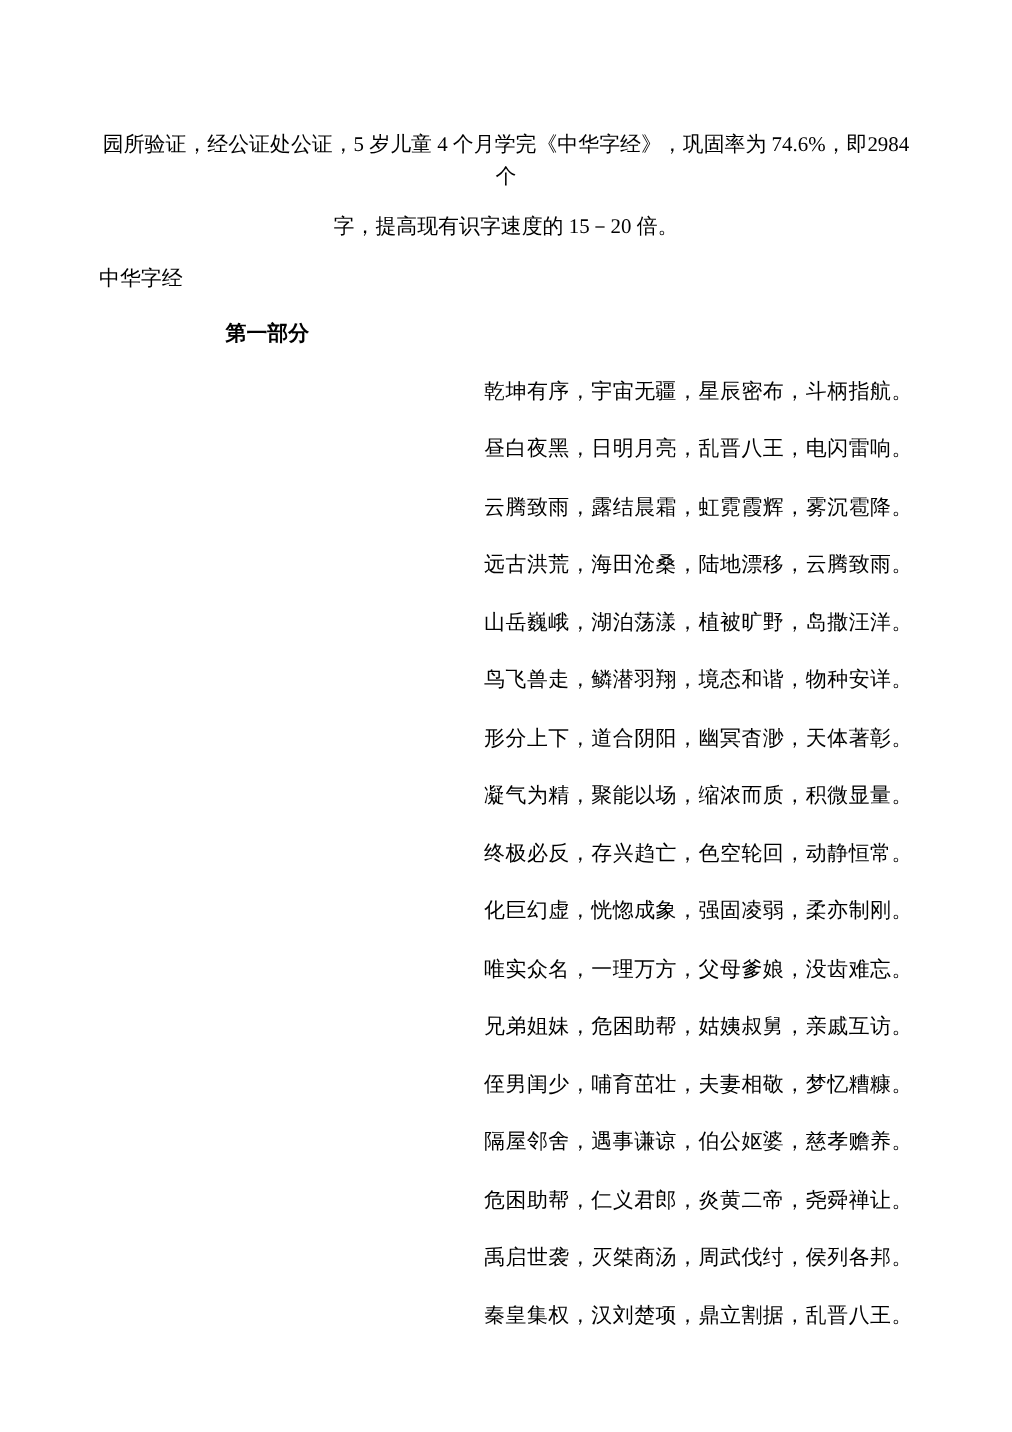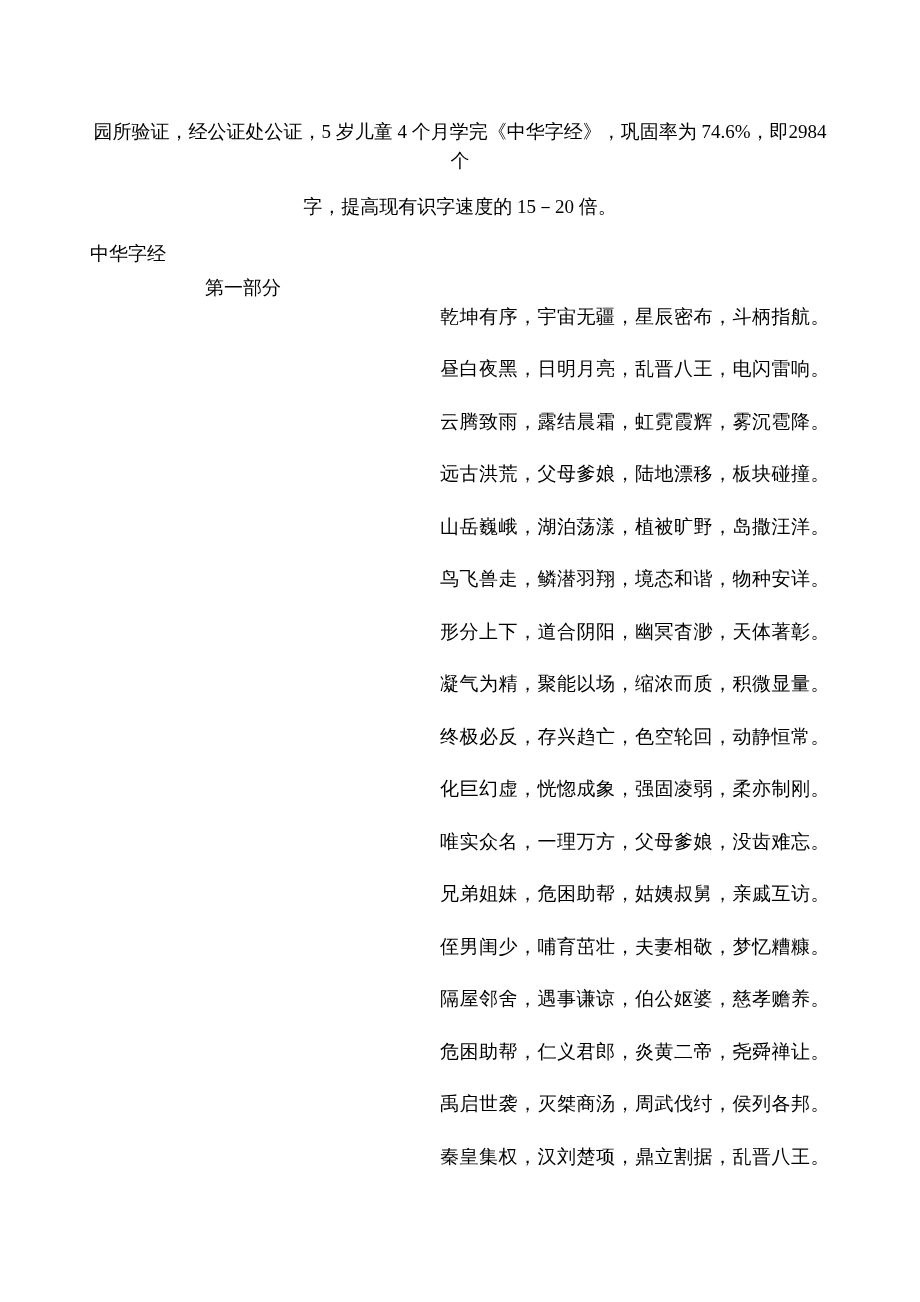--- a/index.html
+++ b/index.html
@@ -11,24 +11,26 @@
       padding: 118px 90px 60px 90px;
       color: #000;
       font-size: 19px;
       line-height: 1.5;
     }
     .intro-para {
       margin-bottom: 18px;
       text-align: center;
     }
     .title-line {
-      margin-bottom: 6px;
+      margin-bottom: 22px;
     }
     .section-heading {
       padding-left: 115px;
+      margin-bottom: 24px;
+      font-weight: bold;
     }
     .poem-block {
       padding-left: 115px;
     }
     .poem-line {
       margin-bottom: 24px;
       letter-spacing: 0.5px;
       text-align: right;
     }
   </style>
@@ -48,21 +50,21 @@
 </div>
 
 <div class="section-heading">
   <span>第一部分</span>
 </div>
 
 <div class="poem-block">
   <div class="poem-line"><span>乾坤有序，宇宙无疆，星辰密布，斗柄指航。</span></div>
   <div class="poem-line"><span>昼白夜黑，日明月亮，乱晋八王，电闪雷响。</span></div>
   <div class="poem-line"><span>云腾致雨，露结晨霜，虹霓霞辉，雾沉雹降。</span></div>
-  <div class="poem-line"><span>远古洪荒，父母爹娘，陆地漂移，板块碰撞。</span></div>
+  <div class="poem-line"><span>远古洪荒，海田沧桑，陆地漂移，云腾致雨。</span></div>
   <div class="poem-line"><span>山岳巍峨，湖泊荡漾，植被旷野，岛撒汪洋。</span></div>
   <div class="poem-line"><span>鸟飞兽走，鳞潜羽翔，境态和谐，物种安详。</span></div>
   <div class="poem-line"><span>形分上下，道合阴阳，幽冥杳渺，天体著彰。</span></div>
   <div class="poem-line"><span>凝气为精，聚能以场，缩浓而质，积微显量。</span></div>
   <div class="poem-line"><span>终极必反，存兴趋亡，色空轮回，动静恒常。</span></div>
   <div class="poem-line"><span>化巨幻虚，恍惚成象，强固凌弱，柔亦制刚。</span></div>
   <div class="poem-line"><span>唯实众名，一理万方，父母爹娘，没齿难忘。</span></div>
   <div class="poem-line"><span>兄弟姐妹，危困助帮，姑姨叔舅，亲戚互访。</span></div>
   <div class="poem-line"><span>侄男闺少，哺育茁壮，夫妻相敬，梦忆糟糠。</span></div>
   <div class="poem-line"><span>隔屋邻舍，遇事谦谅，伯公妪婆，慈孝赡养。</span></div>

